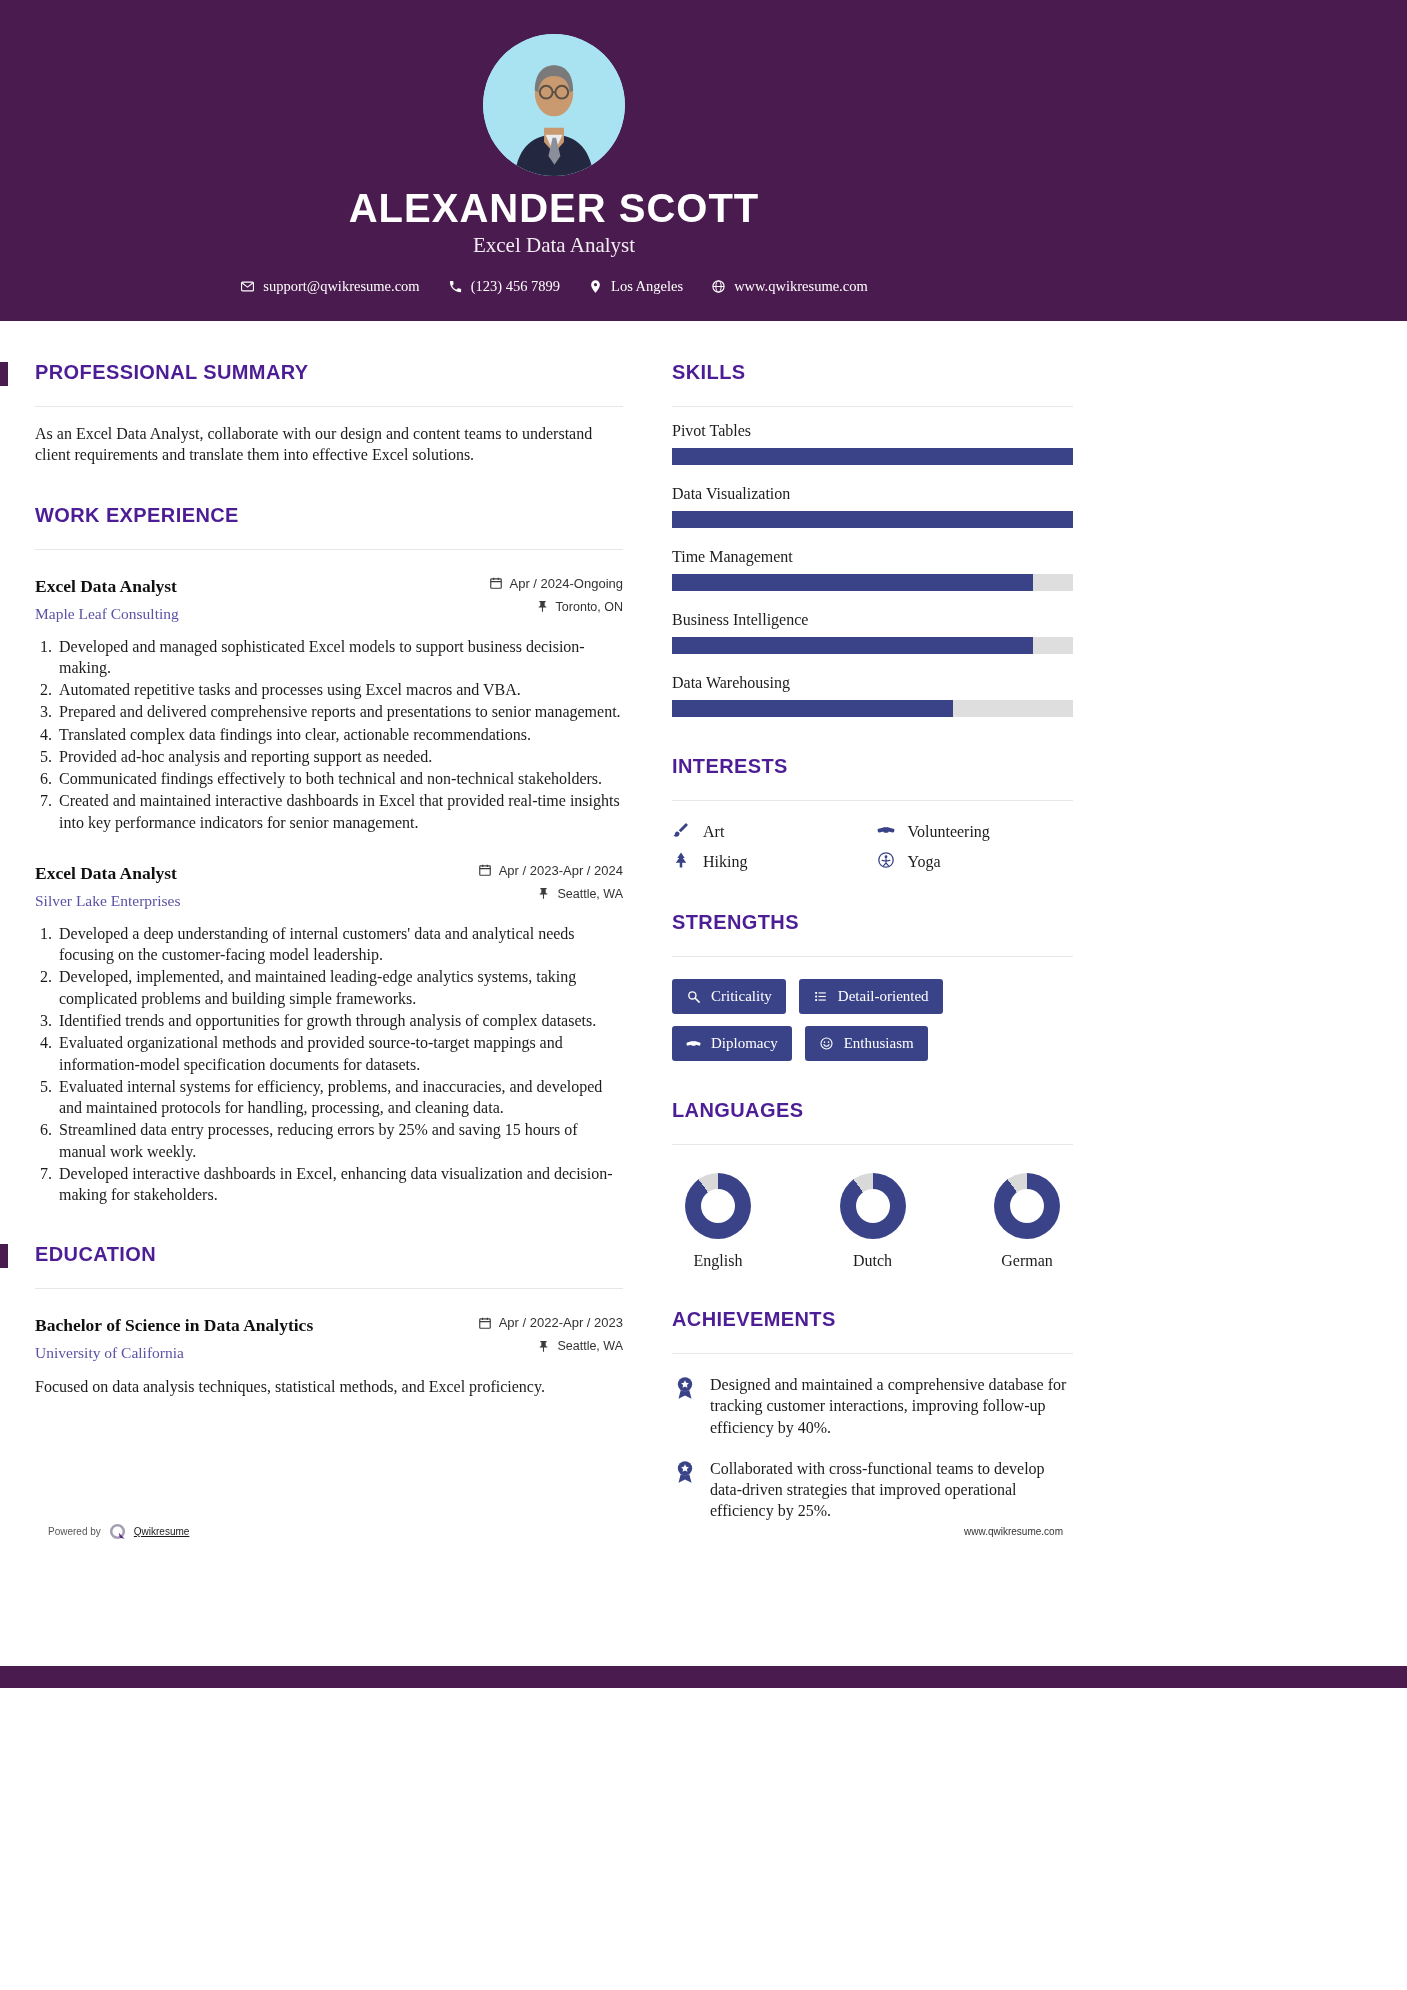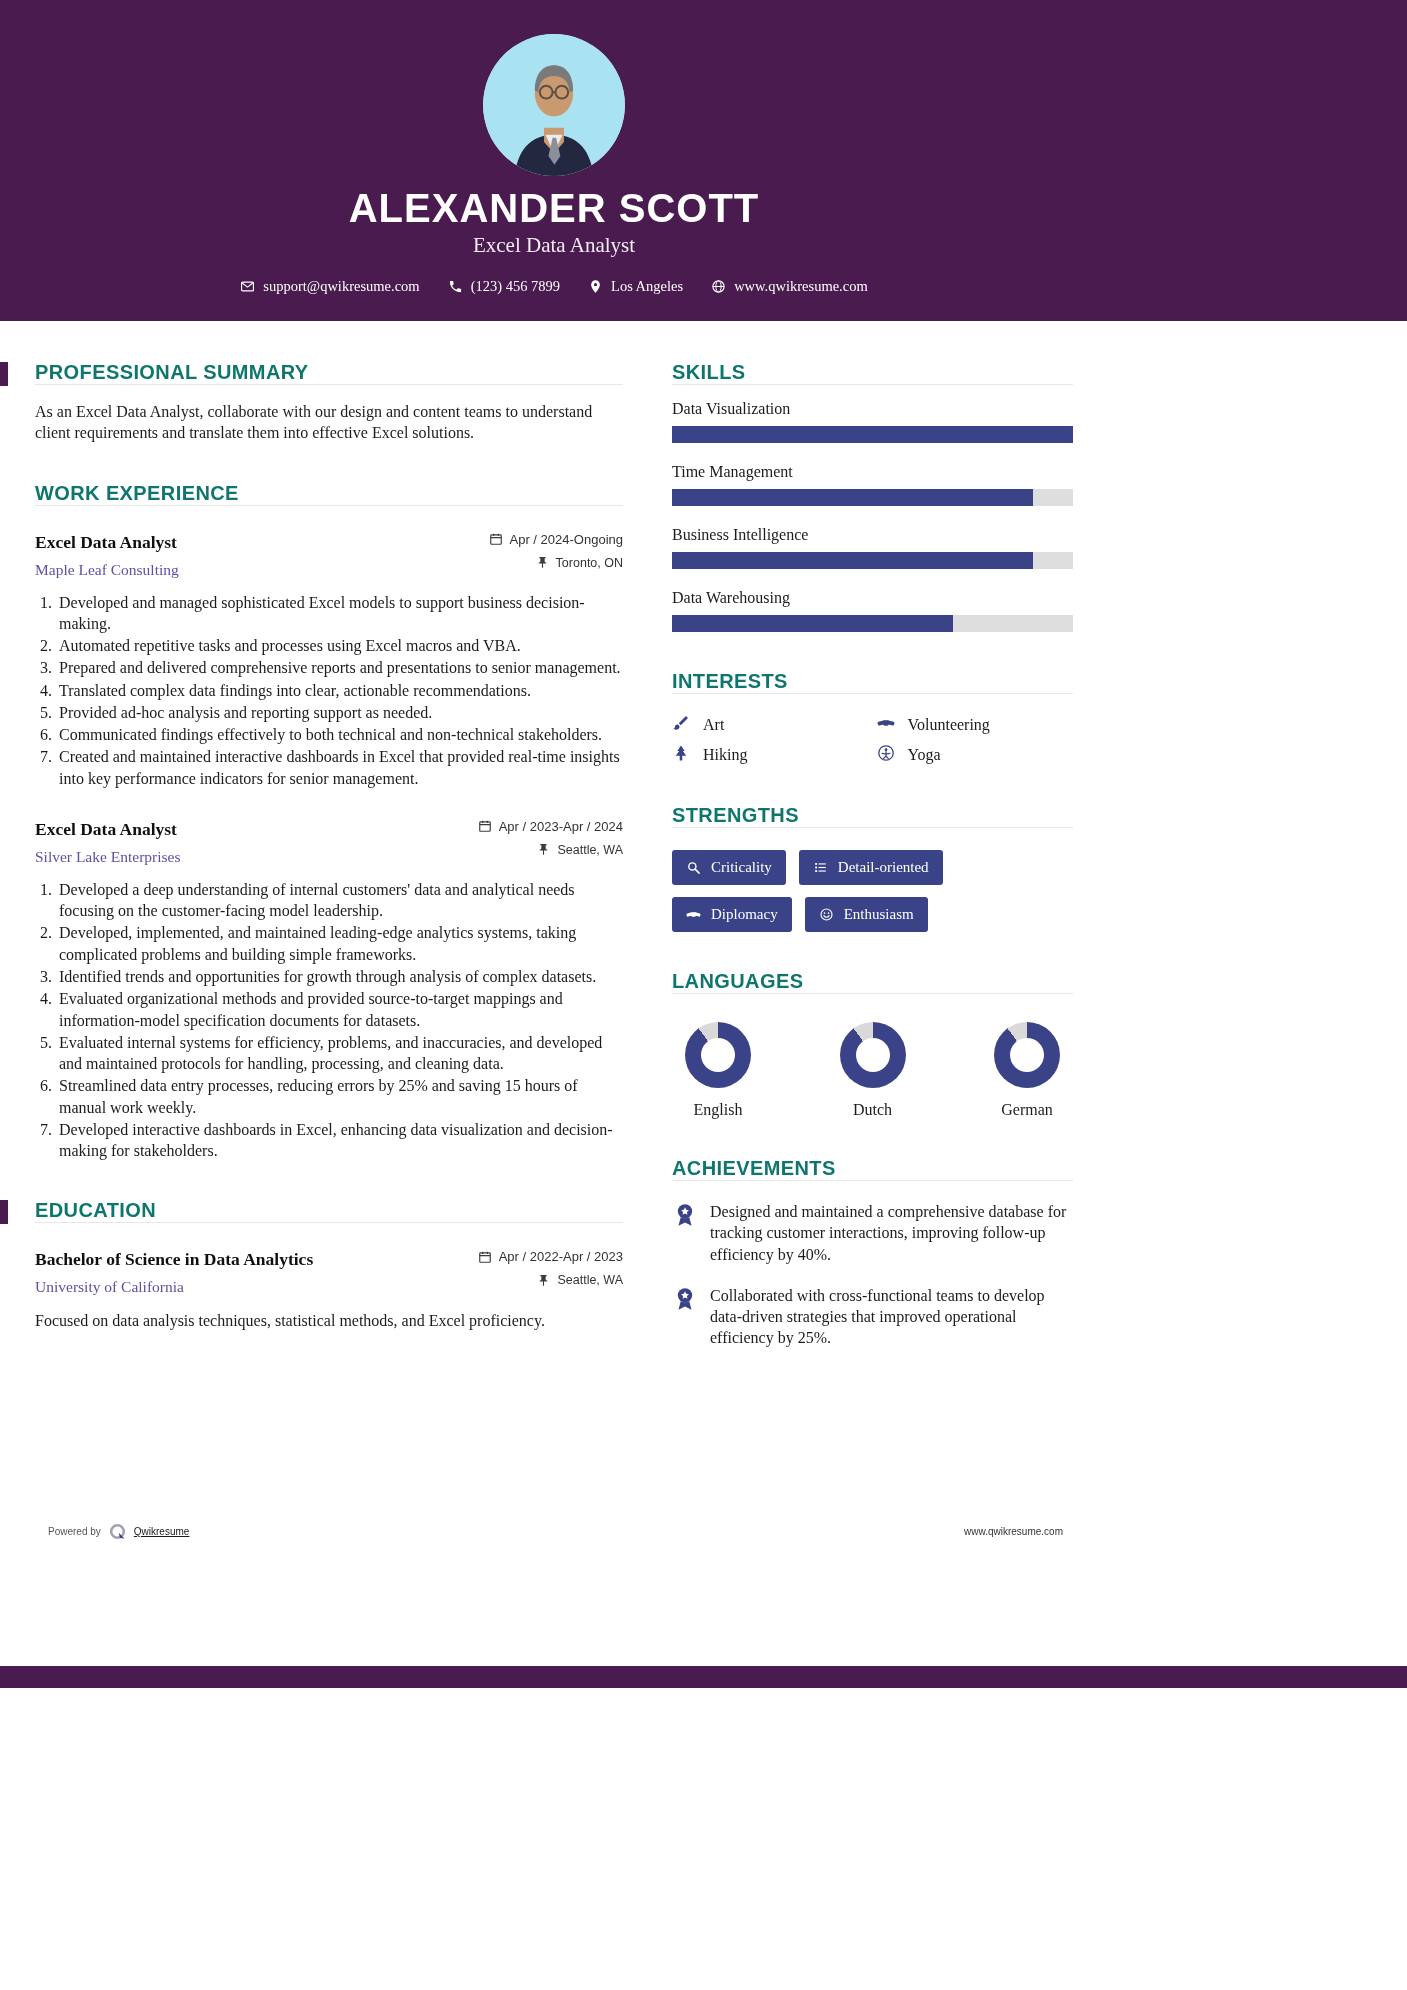--- a/index.html
+++ b/index.html
@@ -15,21 +15,21 @@
   .name { font-family:"Liberation Sans","DejaVu Sans",sans-serif; font-size:40px; font-weight:700; letter-spacing:1px; margin-top:10px; color:#fff; }
   .role { font-size:21px; margin-top:2px; color:#f2ecf3; }
   .contact { display:flex; justify-content:center; align-items:flex-start; gap:28px; margin-top:20px; font-size:14.5px; }
   .contact-item { display:flex; align-items:center; gap:8px; color:#fff; }
 
   
   .main { display:flex; padding:40px 0 0 35px; }
   .col-left { width:588px; }
   .col-right { width:401px; margin-left:49px; }
   .sec { margin-bottom:38px; position:relative; }
-  .sec-h { font-family:"Liberation Sans","DejaVu Sans",sans-serif; font-size:20px; font-weight:700; letter-spacing:.4px; color:#0f766e; padding-bottom:0; border-bottom:1px solid #e7e7e7; }
+  .sec-h { font-family:"Liberation Sans","DejaVu Sans",sans-serif; font-size:20px; font-weight:700; letter-spacing:.4px; color:#4c1d95; padding-bottom:22px; border-bottom:1px solid #e7e7e7; }
   .sec.tick::before { content:""; position:absolute; left:-35px; top:1px; width:8px; height:24px; background:var(--header-bg,#4a1b4e); }
   .body-text { font-size:16px; line-height:1.33; margin-top:16px; }
 
   
   .job { margin-top:26px; }
   .job + .job { margin-top:30px; }
   .job-head { display:flex; justify-content:space-between; }
   .job-title { font-size:17.5px; font-weight:700; color:#101010; }
   .job-company { font-size:15.5px; color:var(--link,#5a52a5); margin-top:8px; }
   .job-meta { text-align:right; flex:none; }
@@ -263,20 +263,26 @@
       </section>
 
     </div>
 
     <div class="col-right">
 
       <section class="sec">
         <h2 class="sec-h">SKILLS</h2>
         <div id="skills">
             <div class="skill">
+    <div class="skill-name">Pivot Tables</div>
+    <div class="skill-bar">
+                <div class="skill-fill" style="width:100%"></div>
+              </div>
+  </div>
+            <div class="skill">
     <div class="skill-name">Data Visualization</div>
     <div class="skill-bar">
                 <div class="skill-fill" style="width:100%"></div>
               </div>
   </div>
             <div class="skill">
     <div class="skill-name">Time Management</div>
     <div class="skill-bar">
                 <div class="skill-fill" style="width:90%"></div>
               </div>

